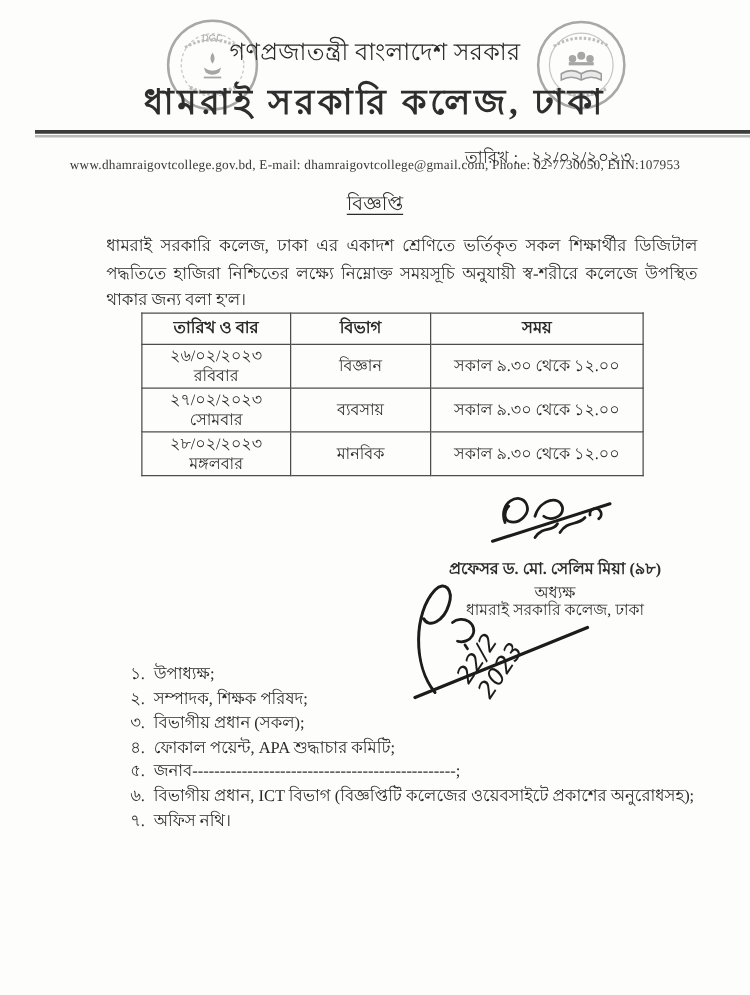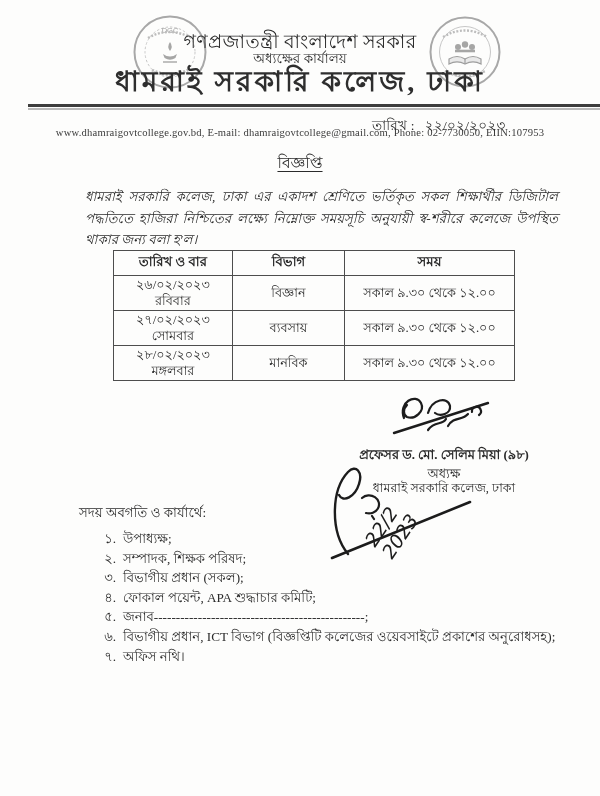--- a/index.html
+++ b/index.html
@@ -38,21 +38,21 @@
   .date-line{left:372px;top:115px;font-size:13.5px;letter-spacing:.3px;}
   .date-line .gap{display:inline-block;width:10px;}
   .notice-title{
     left:0;right:0;top:151px;text-align:center;
     font-size:15.5px;font-weight:normal;text-decoration:underline;
     text-underline-offset:3px;
   }
   
   .body-par{
     left:85px;top:186px;width:473px;
-    font-size:13.3px;line-height:21.5px;text-align:justify;font-style:italic;
+    font-size:13.3px;line-height:21.5px;text-align:justify;
   }
   
   table.sched{
     position:absolute;left:113px;top:250px;
     border-collapse:collapse;width:402px;
     font-size:12.8px;color:#2b2b2b;
   }
   table.sched th,table.sched td{
     border:1px solid #4d4d4d;text-align:center;vertical-align:middle;
     padding:1px 4px;
@@ -96,21 +96,20 @@
     <path d="M37,44 v5" stroke="#8d8d8d" stroke-width="1.2"></path>
     <circle cx="30" cy="32" r="3" fill="#979797"></circle>
     <circle cx="37" cy="29.5" r="3.2" fill="#979797"></circle>
     <circle cx="44" cy="32" r="3" fill="#979797"></circle>
     <path d="M27,36 h20" stroke="#979797" stroke-width="2.6"></path>
     <path d="M15,22 q22,-13 44,0" fill="none" stroke="#b3b3b3" stroke-width="2.4" stroke-dasharray="2 1.6"></path>
     <path d="M17,56 q20,11 40,0" fill="none" stroke="#b3b3b3" stroke-width="2.4" stroke-dasharray="2 1.6"></path>
   </svg>
 
   <div class="abs hdr-govt">গণপ্রজাতন্ত্রী বাংলাদেশ সরকার</div>
-  <div class="abs hdr-office">অধ্যক্ষের কার্যালয়</div>
   <div class="abs hdr-college">ধামরাই সরকারি কলেজ, ঢাকা</div>
   <div class="abs hdr-contact">www.dhamraigovtcollege.gov.bd, E-mail: dhamraigovtcollege@gmail.com, Phone: 02-7730050, EIIN:107953</div>
   <div class="abs hdr-rule"></div>
 
   <div class="abs date-line">
     <span>তারিখ :</span><span class="gap"></span><span>২২/০২/২০২৩</span>
   </div>
 
   <div class="abs notice-title">বিজ্ঞপ্তি</div>
 
@@ -165,21 +164,20 @@
   <div class="abs sig-inst">ধামরাই সরকারি কলেজ, ঢাকা</div>
 
   <svg class="abs" style="left:318px;top:460px;" width="165" height="102" viewBox="0 0 165 102">
     <path class="ink-stroke" stroke-width="2.4" d="M30,94 C12,72 13,30 30,12 C38,4 45,12 41,24 C37,37 25,43 21,35"></path>
     <path class="ink-stroke" stroke-width="2.2" d="M44,38 a10,9 0 1 1 4,15 M54,56 l2,3"></path>
     <path class="ink-stroke" stroke-width="2.6" d="M14,98 L152,42"></path>
     <text transform="translate(57,88) rotate(-56)" font-size="19" font-style="italic" font-family="DejaVu Sans, sans-serif" fill="#1c1c1c">22/2</text>
     <text transform="translate(74,100) rotate(-56)" font-size="19" font-style="italic" font-family="DejaVu Sans, sans-serif" fill="#1c1c1c">2023</text>
   </svg>
 
-  <div class="abs dist-head">সদয় অবগতি ও কার্যার্থে:</div>
 
   <div class="abs dist-list">
     <div class="dist-item">
       <span class="no">১.</span>
       <span class="txt">উপাধ্যক্ষ;</span>
     </div>
     <div class="dist-item">
       <span class="no">২.</span>
       <span class="txt">সম্পাদক, শিক্ষক পরিষদ;</span>
     </div>

